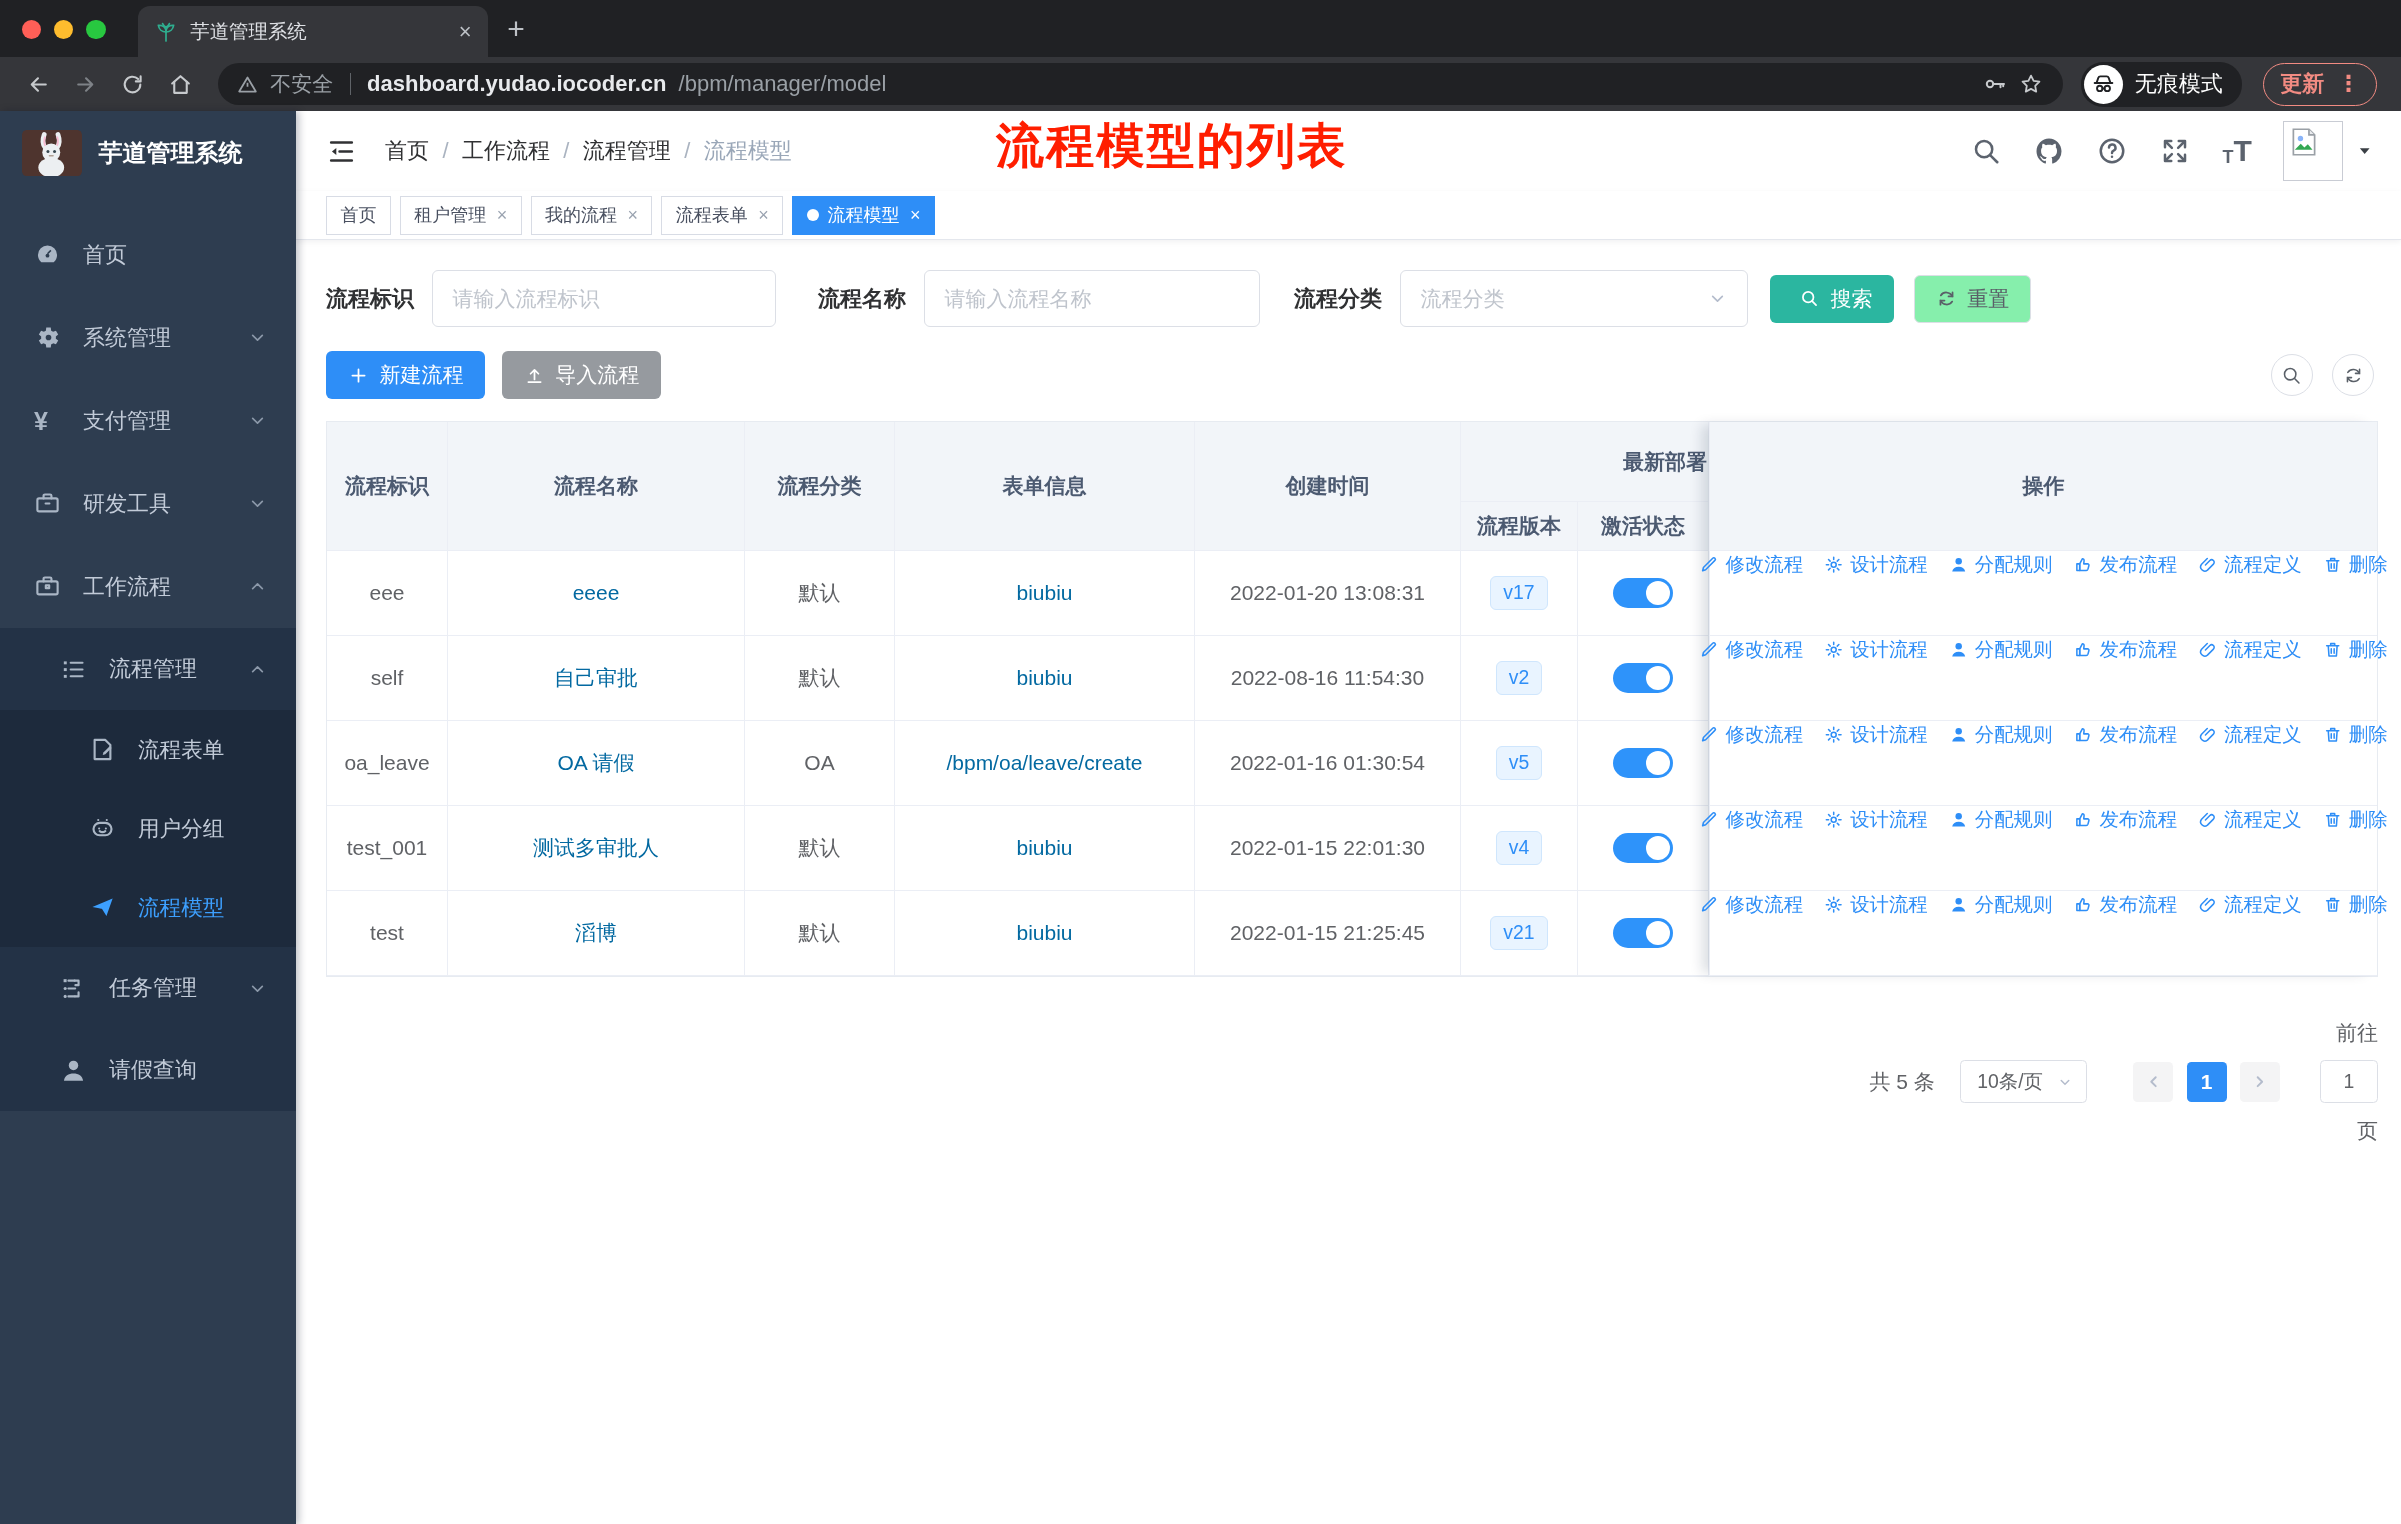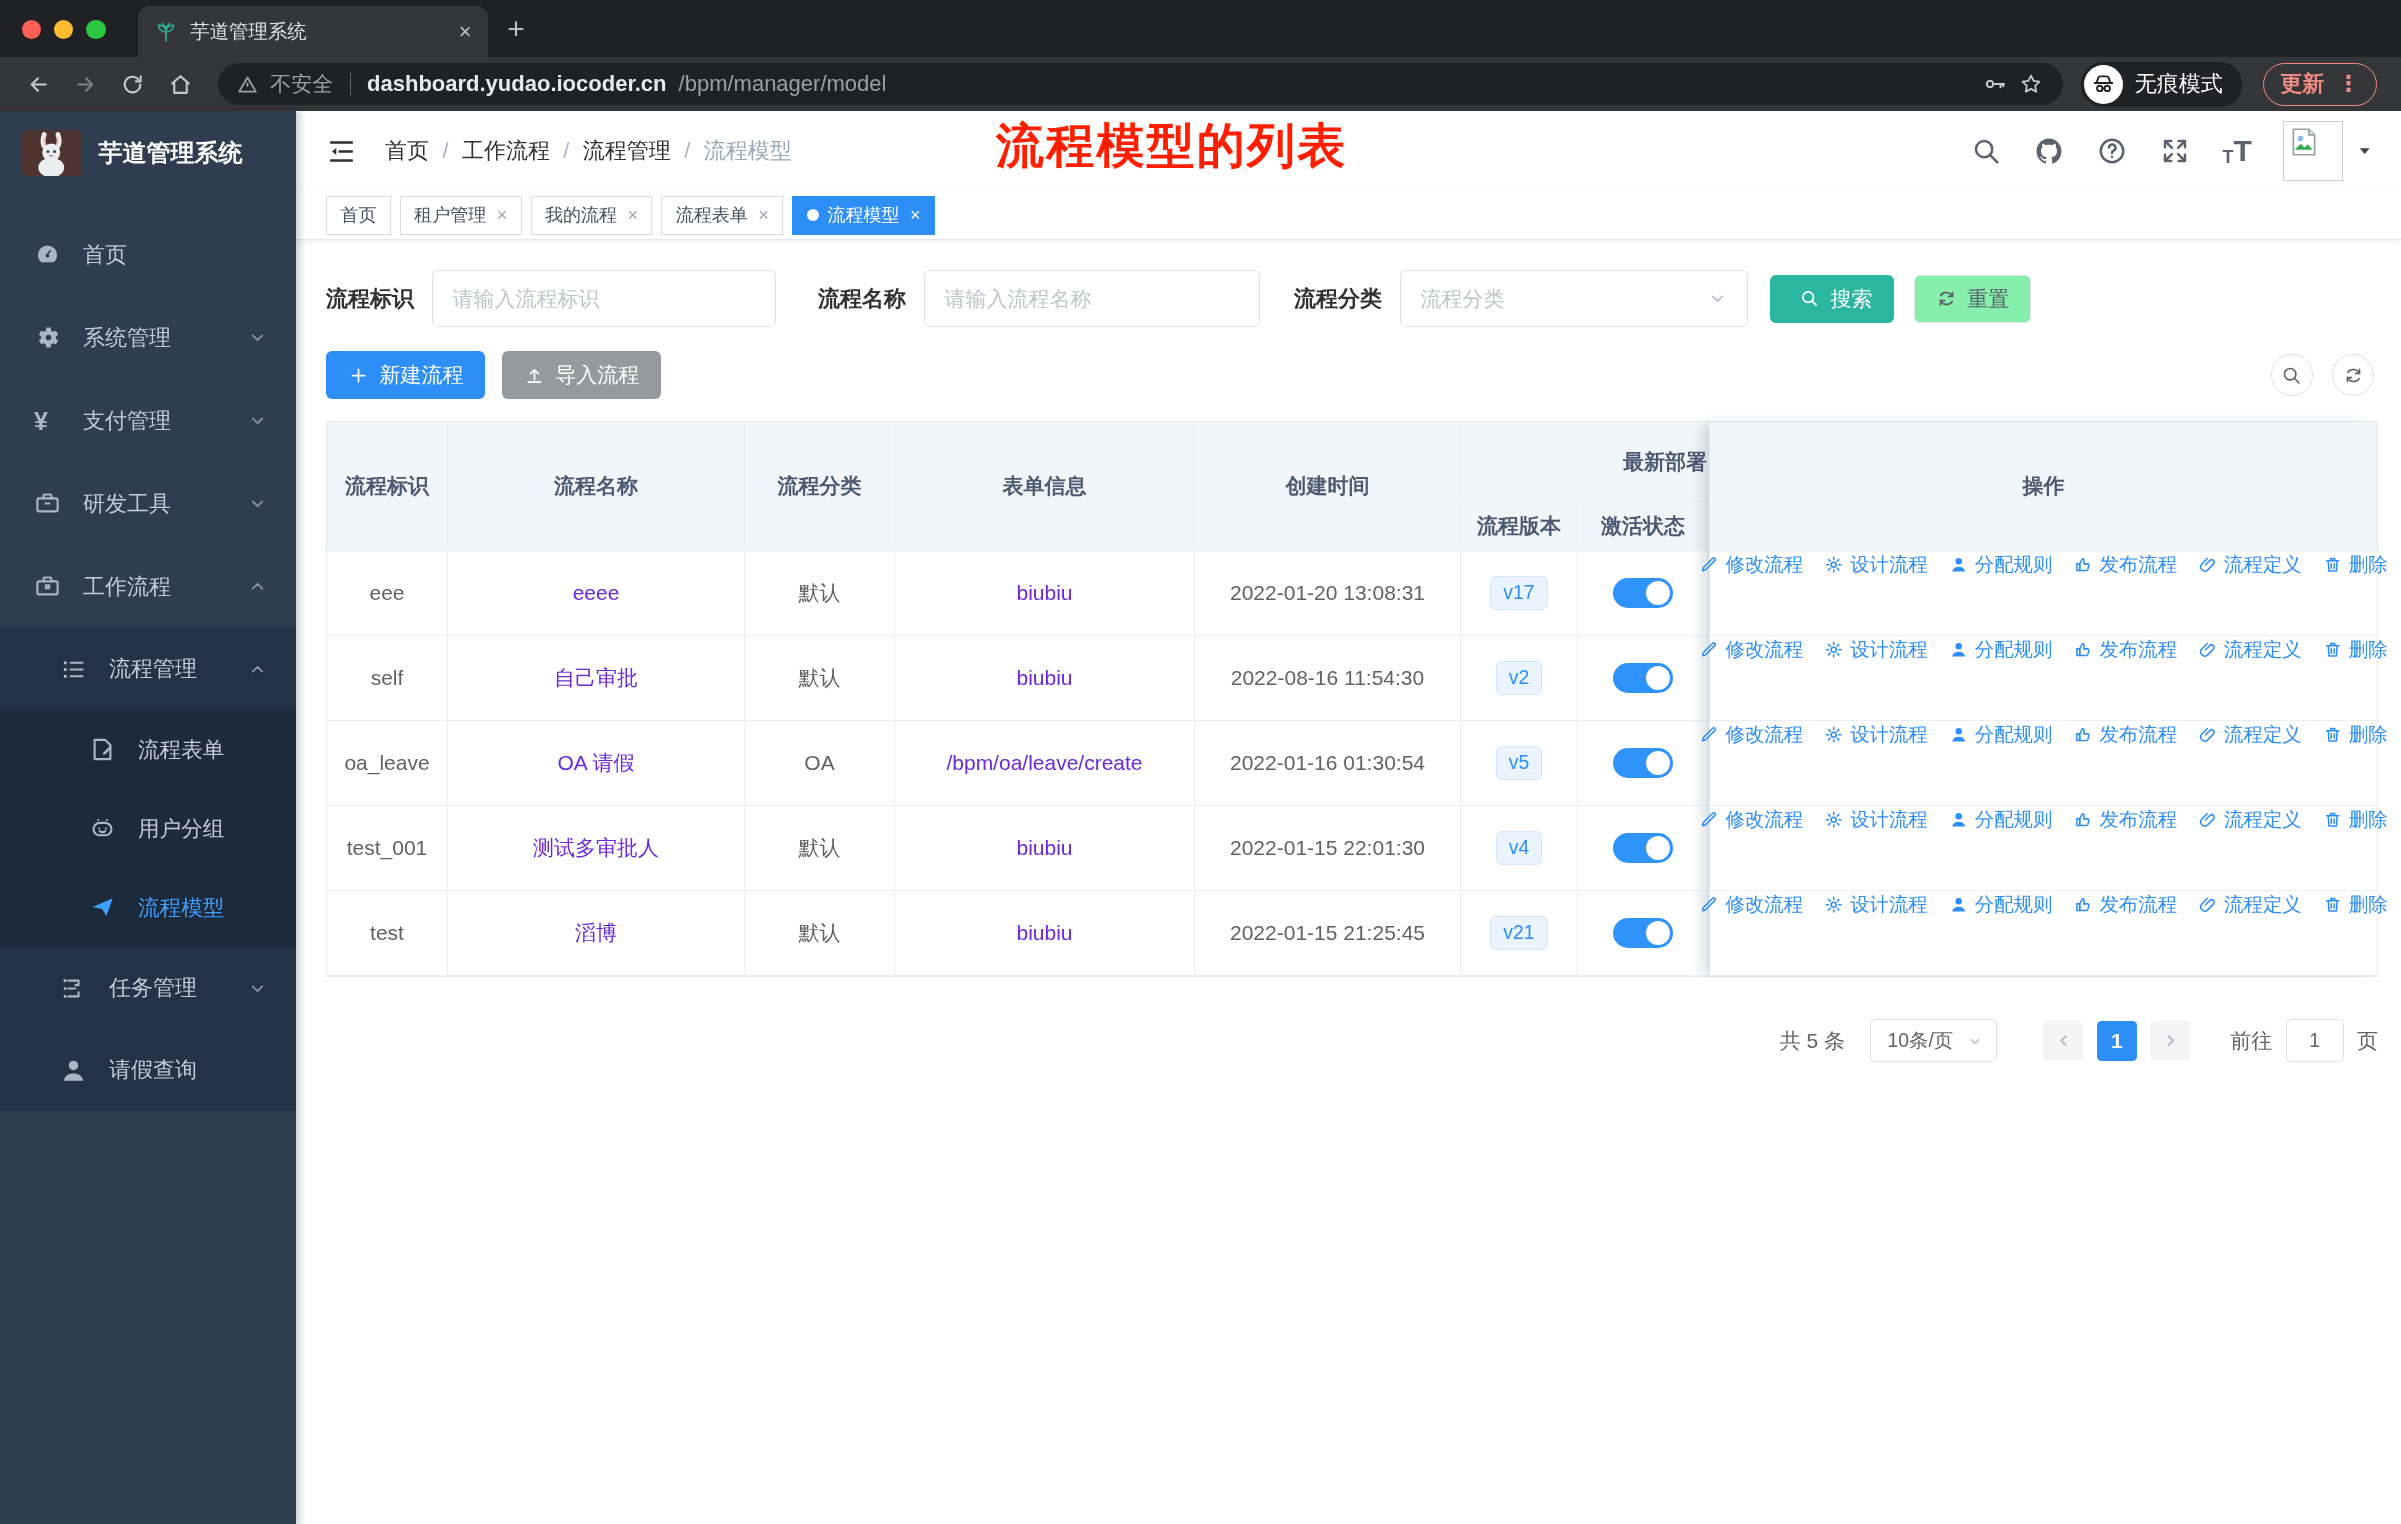--- a/index.html
+++ b/index.html
@@ -99,40 +99,40 @@
   .btnrow .sp { flex:1; }
   .cbtn { width:42px; height:42px; border-radius:50%; border:0.7px solid #dcdfe6; background:#fff; color:#5a6068; display:flex; align-items:center; justify-content:center; margin-left:19.4px; }
   .cbtn svg { width:21px; height:21px; }
 
   
   .tablewrap { position:relative; width:2052px; border:0.7px solid #e7ebf1; }
   .tbl { display:grid; grid-template-columns:121px 297px 150px 300px 266px 117px 131px; grid-template-rows:80px 49px; grid-auto-rows:85px; width:1383px; font-size:21px; color:#606266; }
   .c { border-right:0.7px solid #ebeef5; border-bottom:0.7px solid #ebeef5; display:flex; align-items:center; justify-content:center; background:#fff; overflow:hidden; }
   .c.h { background:#f2f5f9; color:#4c5a71; font-weight:700; }
   .c.group { justify-content:flex-start; padding-left:162px; white-space:nowrap; }
-  .lk { color:#6d28d9; cursor:pointer; white-space:nowrap; }
+  .lk { color:#0369a1; cursor:pointer; white-space:nowrap; }
   .vtag { display:inline-block; padding:6px 12px; background:#e9f4ff; border:0.7px solid #cfe6fd; border-radius:6px; color:#2e8ef7; font-size:19.4px; line-height:1; cursor:default; }
   .sw { position:relative; width:60px; height:30px; border-radius:15px; background:#2e93fa; cursor:pointer; flex-shrink:0; }
   .sw::after { content:""; position:absolute; top:3px; right:3px; width:24px; height:24px; border-radius:50%; background:#fff; }
   .op { position:absolute; top:0; right:0; bottom:0; width:668px; background:#fff; border-left:0.7px solid #ebeef5; box-shadow:-10.4px 0 12px -3px rgba(10,30,60,.14); }
   .op .oph { height:129px; background:#f2f5f9; border-bottom:0.7px solid #ebeef5; display:flex; align-items:center; justify-content:center; font-size:21px; font-weight:700; color:#4c5a71; }
   .op .opr { height:85px; border-bottom:0.7px solid #ebeef5; display:flex; align-items:flex-start; justify-content:center; gap:21px; }
   .act { display:inline-flex; align-items:center; gap:6.7px; color:#2e8ef7; font-size:19.4px; cursor:pointer; white-space:nowrap; }
   .act svg { width:19.4px; height:19.4px; }
 
   
   .pager { display:flex; align-items:center; justify-content:flex-end; margin-top:42px; font-size:21px; color:#606266; width:2052px; }
   .pager .tot { margin-right:25px; }
   .psize { width:127px; height:43px; border:0.7px solid #dcdfe6; border-radius:4.5px; display:flex; align-items:center; padding:0 12px 0 16.4px; gap:7.4px; font-size:19.4px; color:#606266; margin-right:33px; }
   .psize .phx { flex:1; }
   .psize svg{ width:18px; height:18px; color:#b4bccc; }
   .pbtn { width:40px; height:40px; border-radius:4.5px; background:#f4f4f5; color:#b4bccc; display:flex; align-items:center; justify-content:center; margin-left:13.4px; }
   .pbtn svg{ width:19.4px; height:19.4px; }
   .pbtn.cur { background:#2e8ef7; color:#fff; font-size:21px; font-weight:700; }
-  .goto { margin-left:40px; display:flex; align-items:center; gap:13.4px; }
+  .goto { margin-left:40px; display:flex; align-items:flex-end; gap:13.4px;flex-direction:column; }
   .goto .gin { width:58px; height:43px; border:0.7px solid #dcdfe6; border-radius:4.5px; display:flex; align-items:center; justify-content:center; font-size:19.4px; color:#606266; }
   .tt { display:flex; align-items:flex-end; color:#5c636e; font-weight:700; line-height:1; }
   .tt .t1{ font-size:18px; } .tt .t2{ font-size:30px; }
 </style>
 </head>
 <body>
 
 <div class="screen">
 
   <div class="tabbar">

